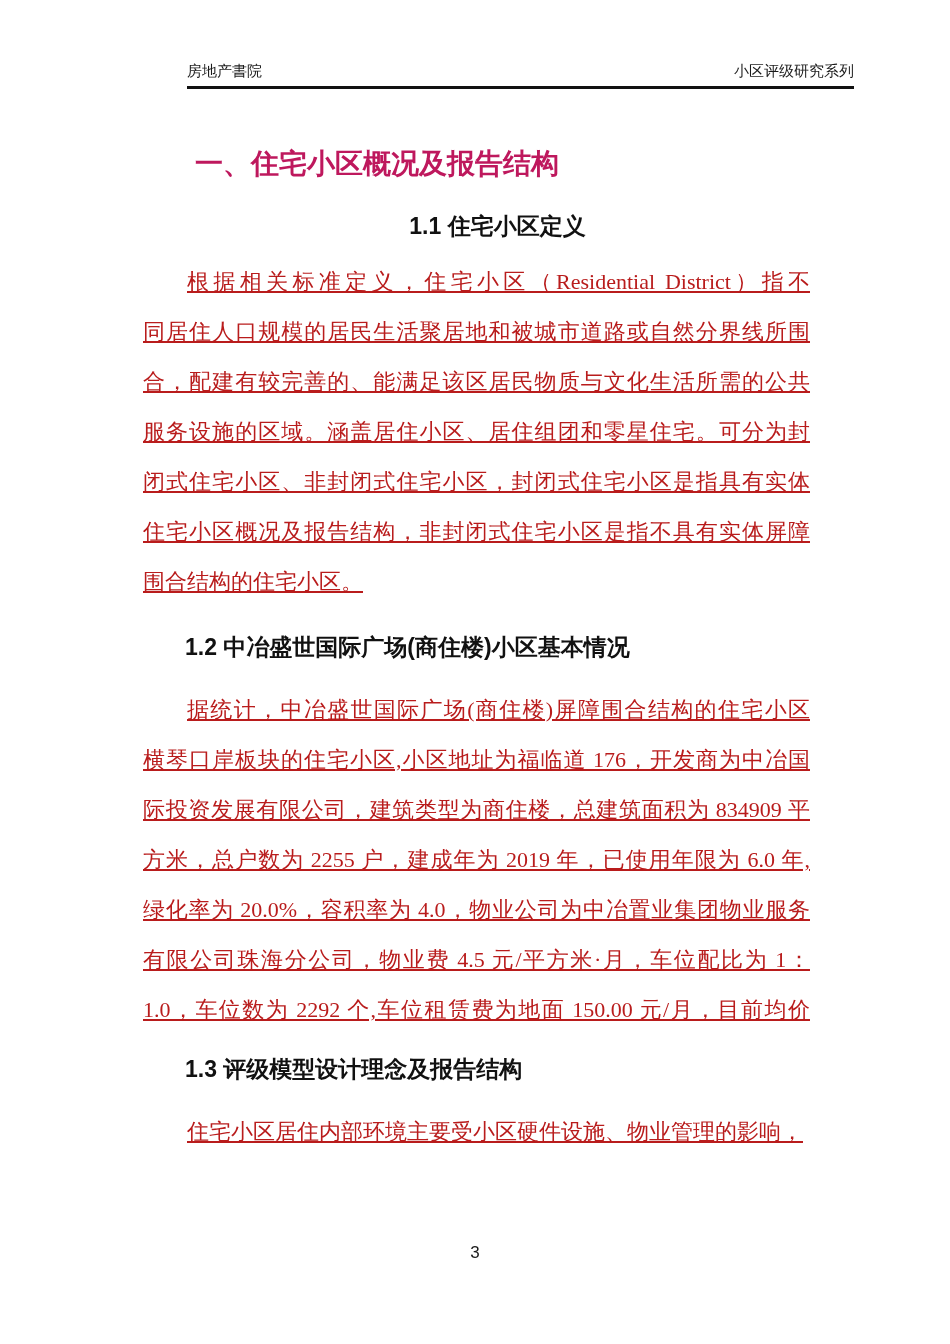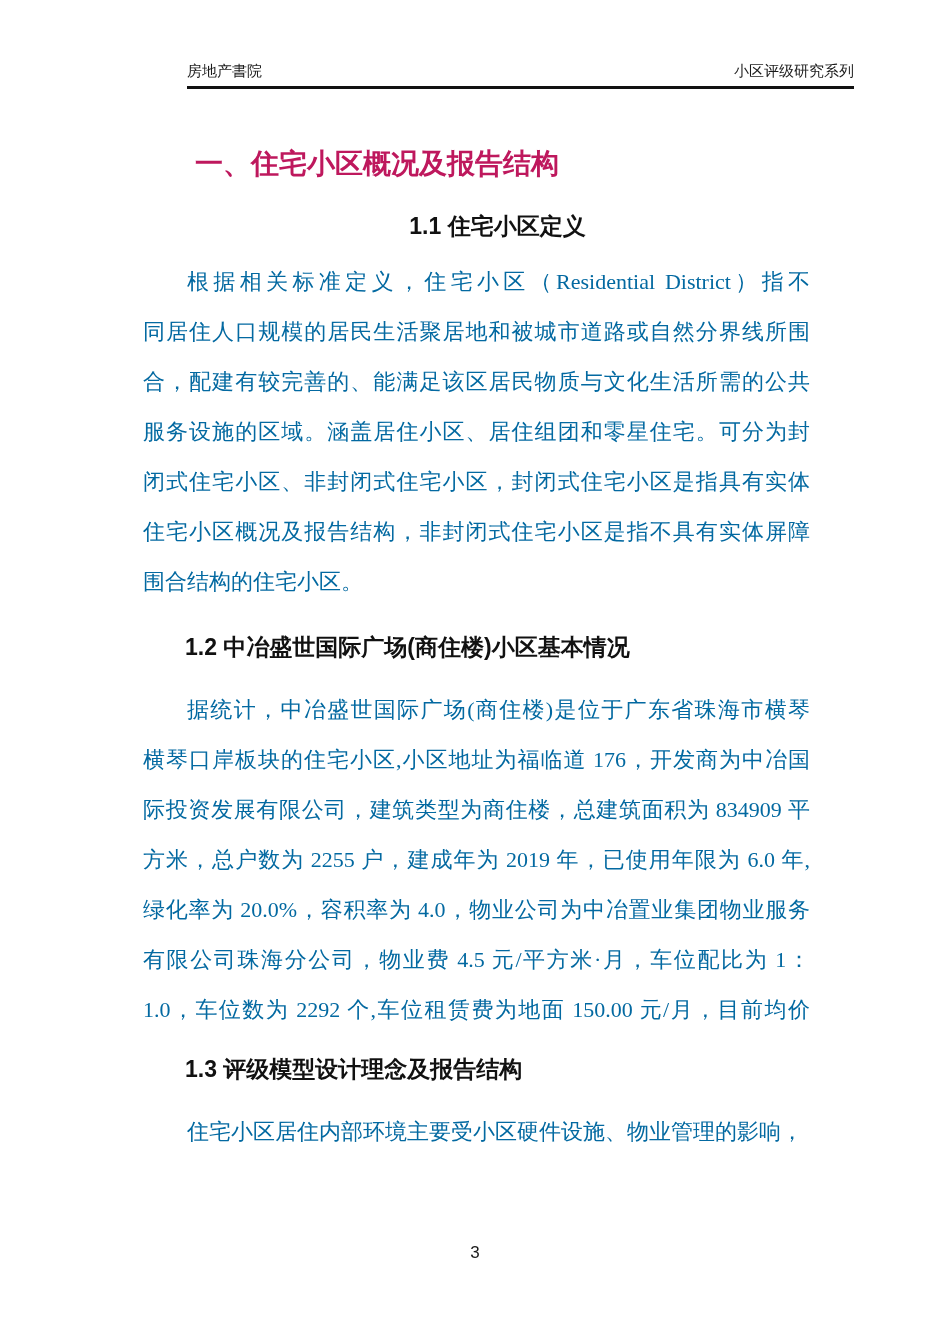--- a/index.html
+++ b/index.html
@@ -56,21 +56,22 @@
     line-height: 28px;
     color: #111111;
     white-space: nowrap;
   }
   .h2.mt-1 { margin-top: 32px; text-align: center; }
   .h2.mt-2 { margin-top: 26px; }
   .h2.mt-3 { margin-top: 20px; }
   .para {
     margin: 0;
     font-size: 22px;
-    color: #0369a1;
+    color: #b91c1c;
+    text-decoration: underline;
   }
   .para.mt-p1 { margin-top: 17px; }
   .para.mt-p2 { margin-top: 24px; }
   .para .line {
     line-height: 50px;
     white-space: nowrap;
     text-align: justify;
     text-align-last: justify;
   }
   .para .line.last {
@@ -113,21 +114,21 @@
         <div class="line">合，配建有较完善的、能满足该区居民物质与文化生活所需的公共</div>
         <div class="line">服务设施的区域。涵盖居住小区、居住组团和零星住宅。可分为封</div>
         <div class="line">闭式住宅小区、非封闭式住宅小区，封闭式住宅小区是指具有实体</div>
         <div class="line">住宅小区概况及报告结构，非封闭式住宅小区是指不具有实体屏障</div>
         <div class="line last">围合结构的住宅小区。</div>
       </div>
 
     <div class="h2 mt-2">1.2 中冶盛世国际广场(商住楼)小区基本情况</div>
 
     <div class="para mt-p2">
-        <div class="line">据统计，中冶盛世国际广场(商住楼)是位于广东省珠海市横琴</div>
+        <div class="line">据统计，中冶盛世国际广场(商住楼)屏障围合结构的住宅小区</div>
         <div class="line">横琴口岸板块的住宅小区,小区地址为福临道 176，开发商为中冶国</div>
         <div class="line">际投资发展有限公司，建筑类型为商住楼，总建筑面积为 834909 平</div>
         <div class="line">方米，总户数为 2255 户，建成年为 2019 年，已使用年限为 6.0 年,</div>
         <div class="line">绿化率为 20.0%，容积率为 4.0，物业公司为中冶置业集团物业服务</div>
         <div class="line">有限公司珠海分公司，物业费 4.5 元/平方米·月，车位配比为 1：</div>
         <div class="line">1.0，车位数为 2292 个,车位租赁费为地面 150.00 元/月，目前均价</div>
       </div>
 
     <div class="h2 mt-3">1.3 评级模型设计理念及报告结构</div>
 

